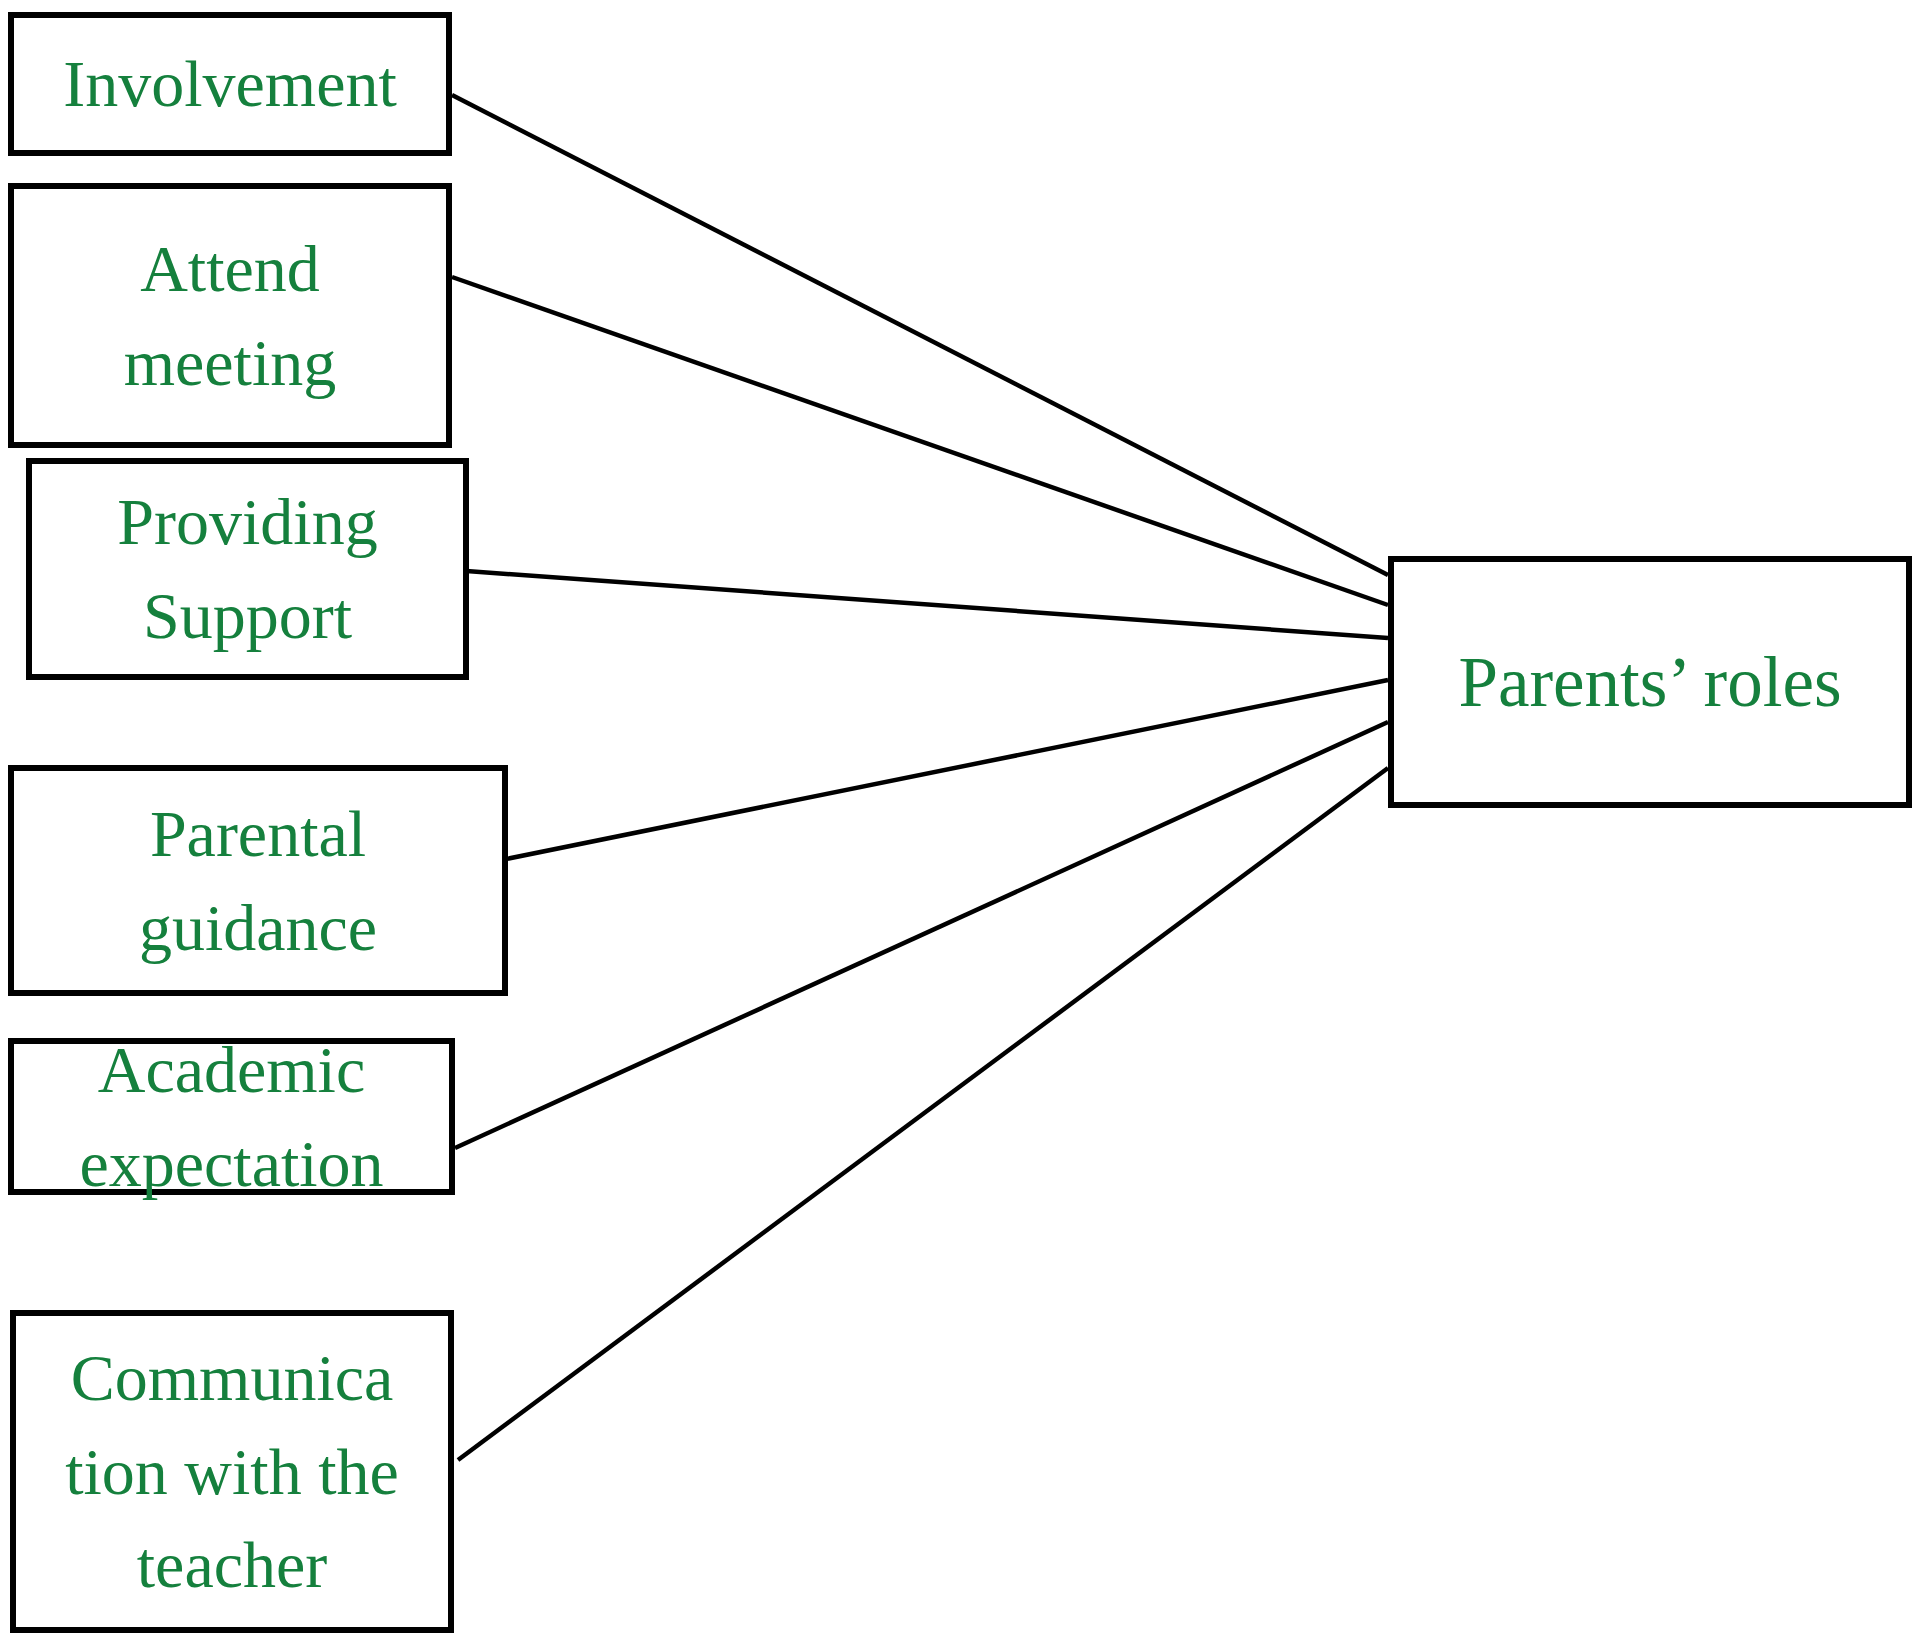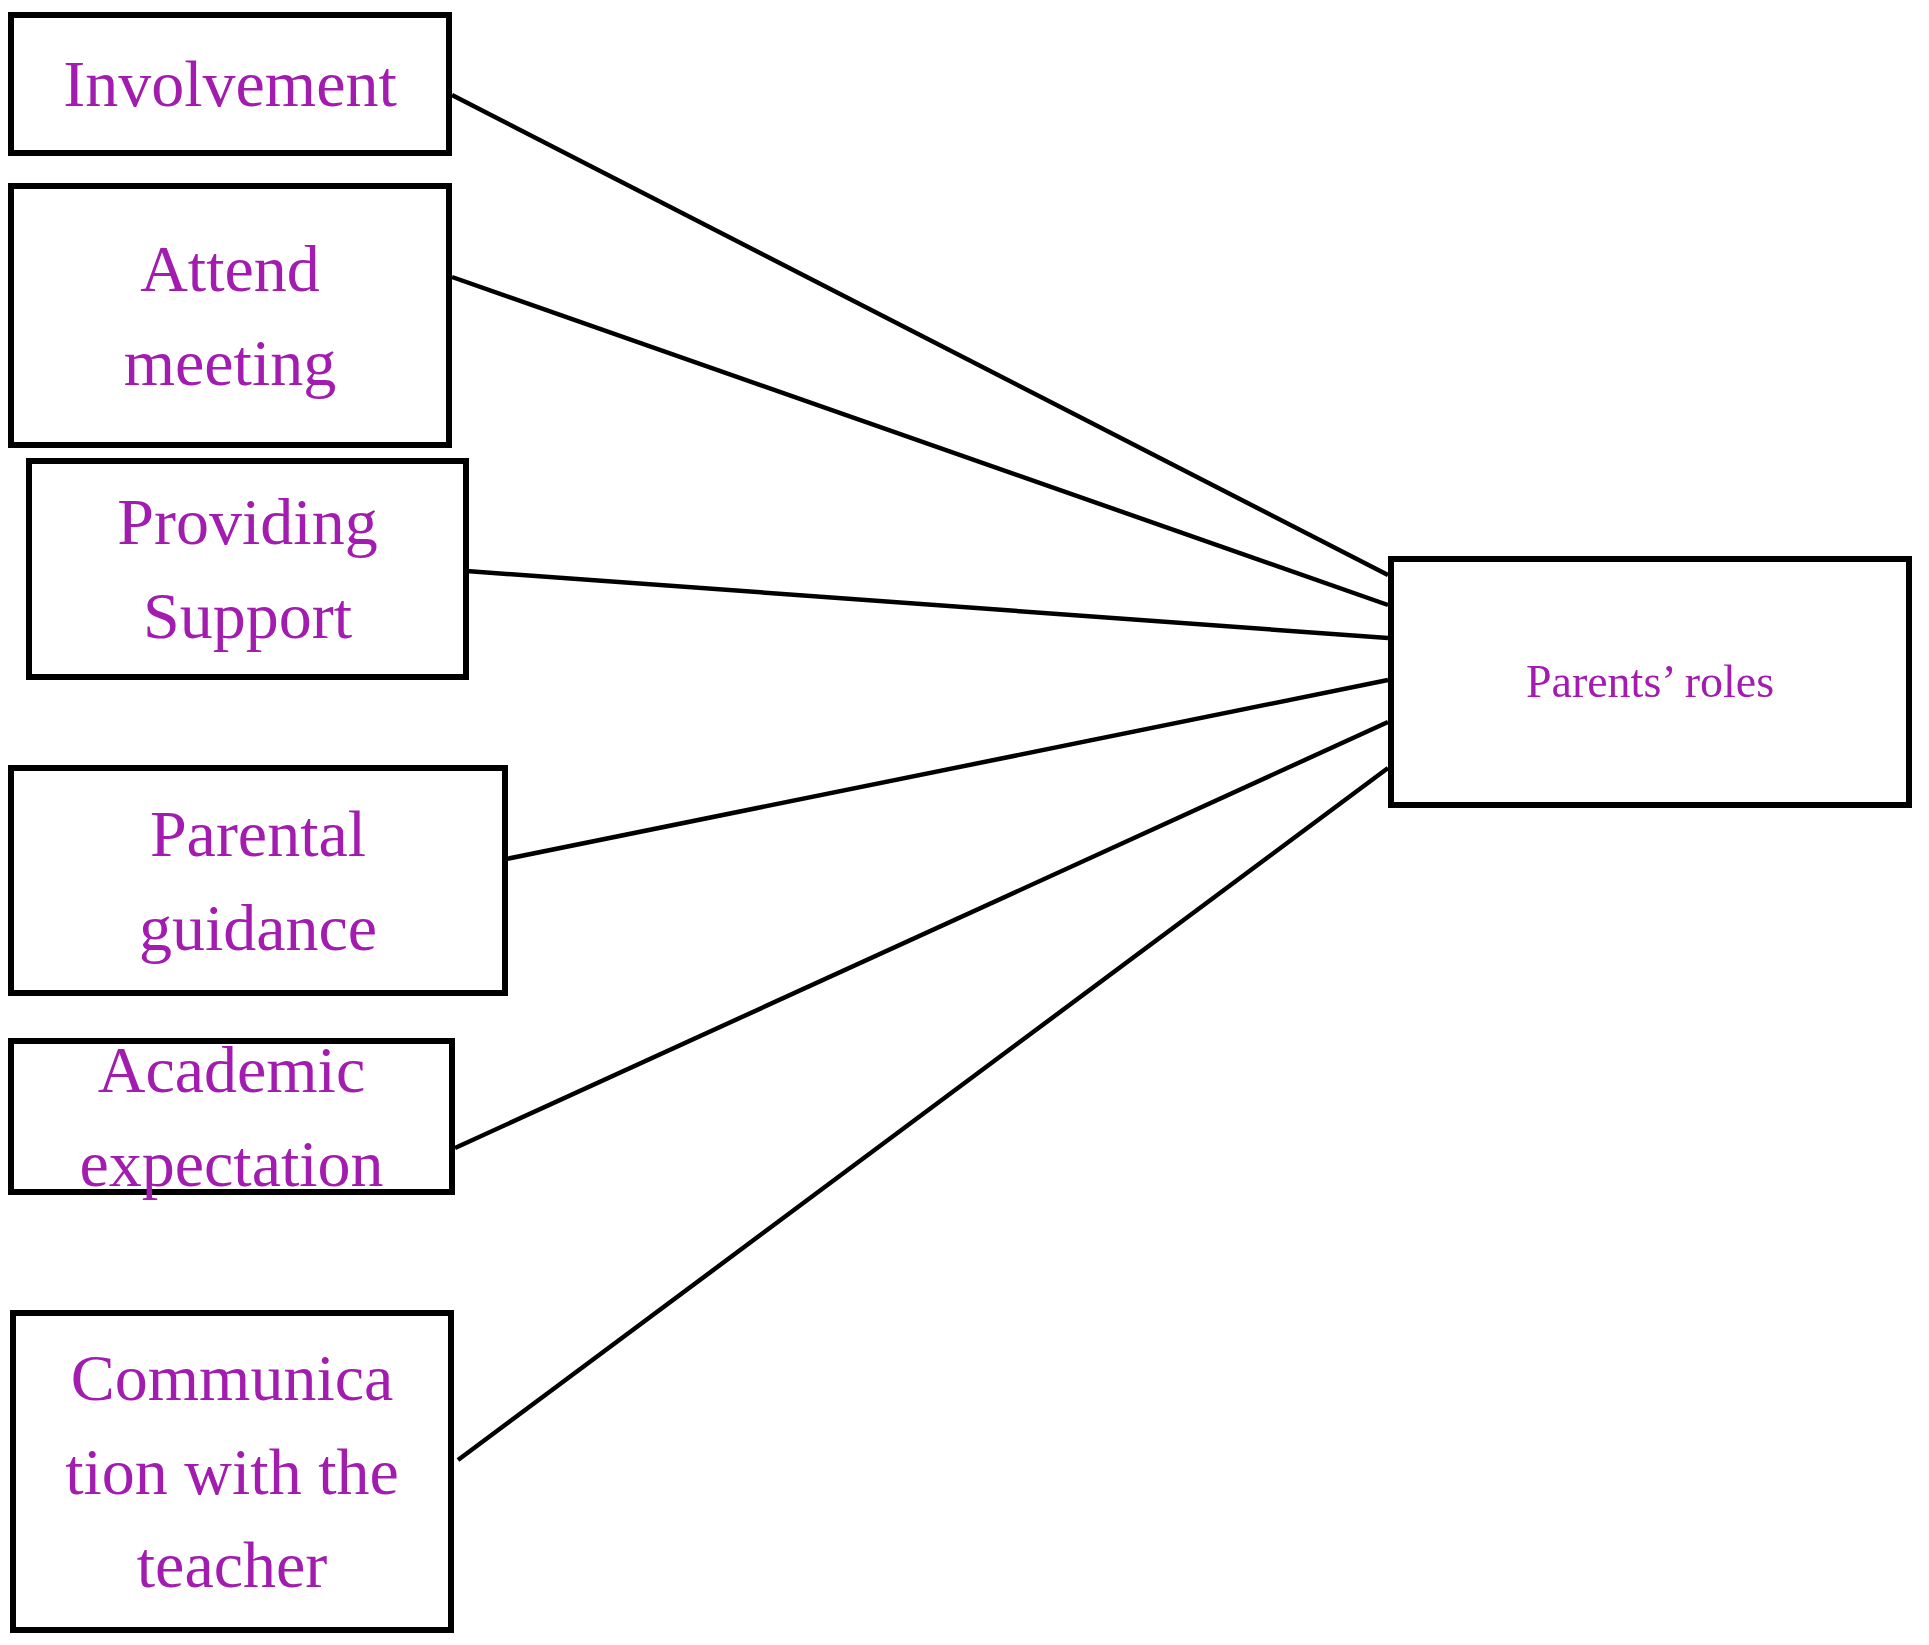--- a/index.html
+++ b/index.html
@@ -6,21 +6,21 @@
     margin: 0;
     padding: 0;
     background: #ffffff;
   }
   .canvas {
     position: relative;
     width: 1929px;
     height: 1645px;
     background: #ffffff;
     font-family: "Liberation Serif", "DejaVu Serif", serif;
-    color: #a21caf;
+    color: #15803d;
     overflow: hidden;
     text-decoration: underline;
   }
   svg.lines {
     position: absolute;
     left: 0;
     top: 0;
     width: 1929px;
     height: 1645px;
     display: block;
@@ -45,21 +45,21 @@
   }
   .src {
     font-size: 66px;
   }
   #box-involvement            { left: 8px;    top: 12px;   width: 444px; height: 144px; }
   #box-attend-meeting         { left: 8px;    top: 183px;  width: 444px; height: 265px; }
   #box-providing-support      { left: 10px;   top: 458px;  width: 443px; height: 222px; margin-left: 16px; }
   #box-parental-guidance      { left: 8px;    top: 765px;  width: 500px; height: 231px; }
   #box-academic-expectation   { left: 8px;    top: 1038px; width: 447px; height: 157px; }
   #box-communication          { left: 10px;   top: 1310px; width: 444px; height: 323px; }
-  #box-parents-roles          { left: 1388px; top: 556px;  width: 524px; height: 252px; font-size: 46px; }
+  #box-parents-roles          { left: 1388px; top: 556px;  width: 524px; height: 252px; font-size: 71px; }
 </style>
 </head>
 <body>
 
 <div class="canvas">
 
   <svg class="lines" viewBox="0 0 1929 1645" xmlns="http://www.w3.org/2000/svg">
       <line x1="452" y1="95" x2="1388" y2="575"></line>
       <line x1="452" y1="277" x2="1388" y2="605"></line>
       <line x1="453" y1="570" x2="1388" y2="638"></line>

